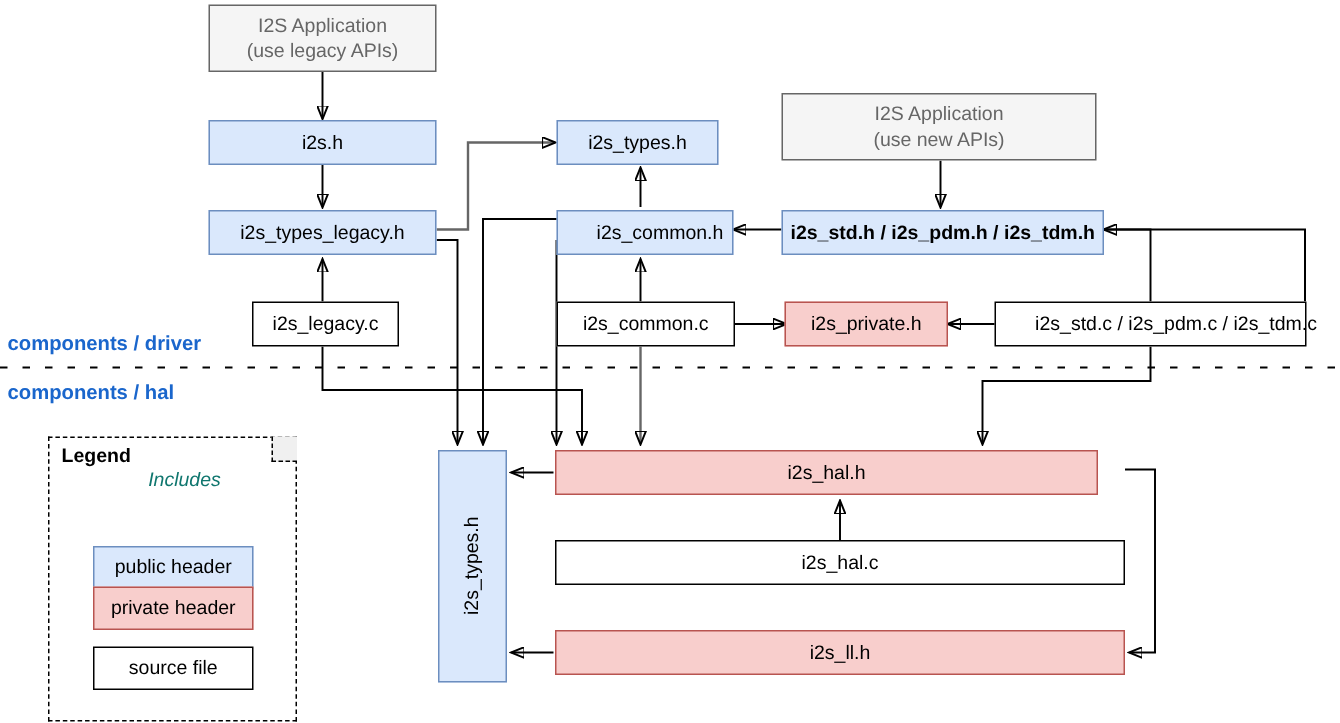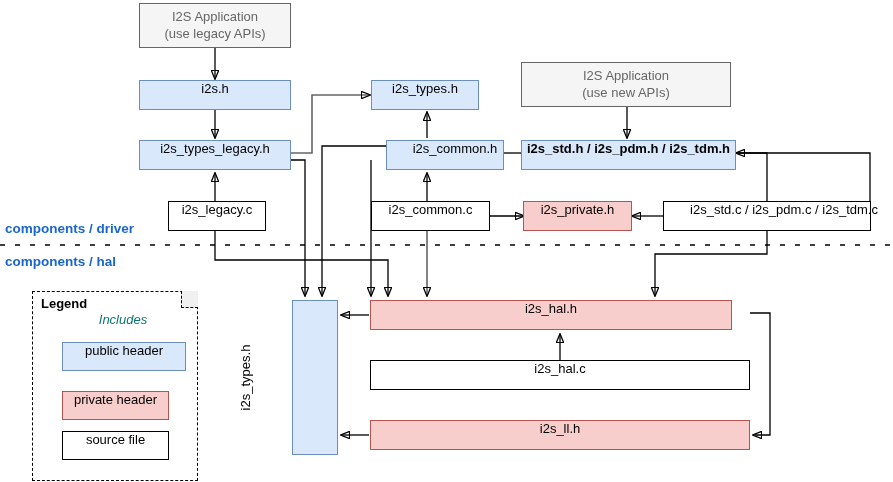--- a/index.html
+++ b/index.html
@@ -12,20 +12,21 @@
     width: 893px;
     height: 482px;
     background: #ffffff;
     font-family: "Liberation Sans", sans-serif;
     overflow: hidden;
   }
   .node {
     position: absolute;
     box-sizing: border-box;
     display: flex;
+    align-items: center;
     justify-content: center;
     font-size: 13px;
     line-height: 1.25;
     text-align: center;
     color: #000000;
     white-space: nowrap;
   }
   .node.blue   { background: #dae8fc; border: 1px solid #6c8ebf; }
   .node.pink   { background: #f8cecc; border: 1px solid #b85450; }
   .node.white  { background: #ffffff; border: 1px solid #000000; }
@@ -151,21 +152,21 @@
     <span>I2S Application</span>
     <span>(use new APIs)</span>
   </div>
 
   <div class="node blue" style="left:139px; top:80px; width:152px; height:30px;">i2s.h</div>
 
   <div class="node blue" style="left:139px; top:140px; width:152px; height:30px;">i2s_types_legacy.h</div>
 
   <div class="node blue" style="left:371px; top:80px; width:108px; height:30px;">i2s_types.h</div>
 
-  <div class="node blue" style="left:386px; top:140px; width:118px; height:30px;padding-left:20px;">i2s_common.h</div>
+  <div class="node blue" style="left:371px; top:140px; width:118px; height:30px;padding-left:20px;">i2s_common.h</div>
 
   <div class="node blue" style="left:521px; top:140px; width:215px; height:30px;font-weight:bold;">i2s_std.h / i2s_pdm.h / i2s_tdm.h</div>
 
   <div class="node white" style="left:168px; top:201px; width:98px; height:30px;">i2s_legacy.c</div>
 
   <div class="node white" style="left:371px; top:201px; width:119px; height:30px;">i2s_common.c</div>
 
   <div class="node pink" style="left:523px; top:201px; width:109px; height:30px;">i2s_private.h</div>
 
   <div class="node white" style="left:663px; top:201px; width:208px; height:30px;padding-left:34px;">i2s_std.c / i2s_pdm.c / i2s_tdm.c</div>
@@ -181,17 +182,17 @@
   <div class="node pink" style="left:370px; top:420px; width:380px; height:30px;">i2s_ll.h</div>
 
   <div class="divider-label" style="left:5px; top:221px;">components / driver</div>
   <div class="divider-label" style="left:5px; top:254px;">components / hal</div>
 
   <div class="legend-box" style="left:32px; top:291px; width:166px; height:190px;"></div>
   <div class="legend-fold" style="left:181px; top:291px;"></div>
   <div class="legend-title" style="left:41px; top:296px;">Legend</div>
   <div class="legend-text" style="left:63px; top:312px; width:120px;">Includes</div>
 
-  <div class="node blue" style="left:62px; top:342px; width:124px; height:29px;">public header</div>
+  <div class="node blue" style="left:62px; top:364px; width:107px; height:29px;">public header</div>
   <div class="node white" style="left:62px; top:431px; width:107px; height:29px;">source file</div>
   <div class="node pink" style="left:62px; top:391px; width:107px; height:29px;">private header</div>
 
 </div>
 
 </body></html>

